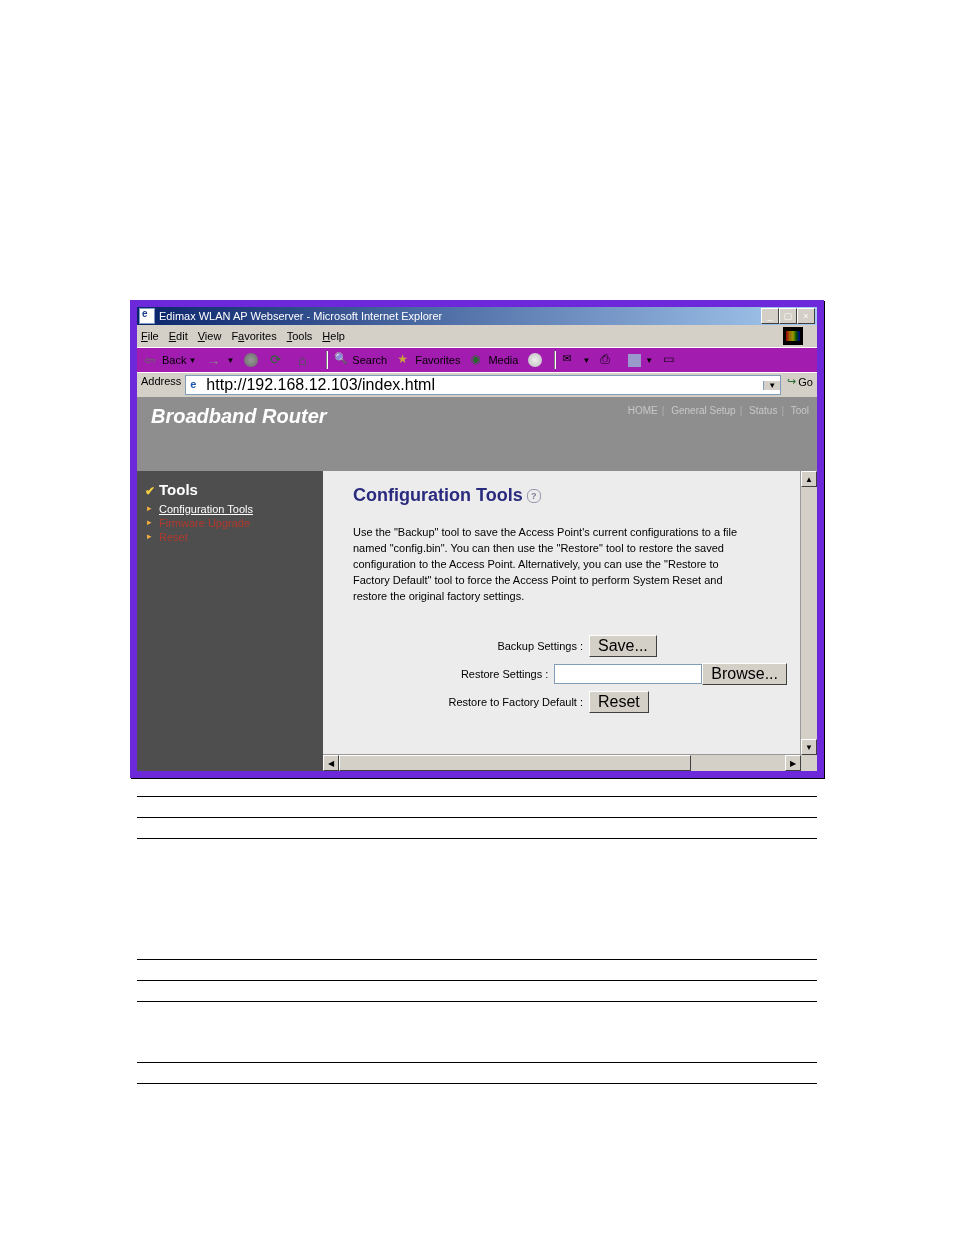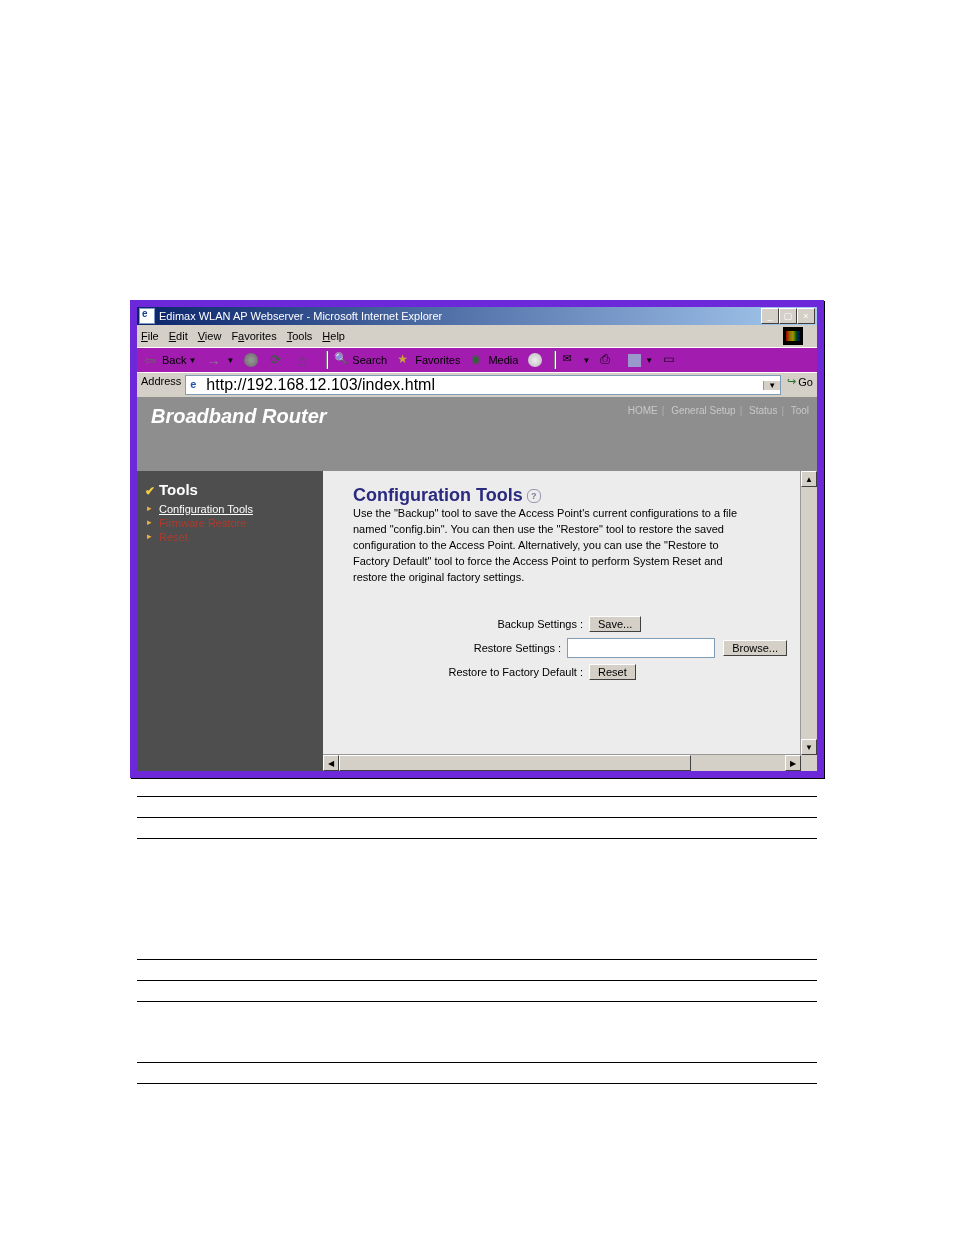--- a/index.html
+++ b/index.html
@@ -52,27 +52,27 @@
 .body-row{display:flex;height:300px}
 .sidebar{width:170px;background:#4e4e4e;padding:10px 8px;color:#fff}
 .side-head{color:#fff;font-weight:bold;font-size:15px;margin-bottom:4px}
 .side-head::before{content:"✔";color:#f5d040;font-size:12px;margin-right:4px}
 .side-item{font-size:11px;padding:1px 0 1px 14px;position:relative;cursor:pointer}
 .side-item::before{content:"▸";color:#f5b040;position:absolute;left:2px;font-size:9px;top:1px}
 .side-item.active{color:#fff;text-decoration:underline}
 .side-item.other{color:#b03a2e}
 .main{flex:1;background:#ececec;position:relative;overflow:hidden}
 .main-inner{padding:14px 30px}
-.h1{color:#2a2a7e;font-family:Arial;font-weight:bold;font-size:18px;margin-bottom:0}
+.h1{color:#2a2a7e;font-family:Arial;font-weight:bold;font-size:18px;margin-bottom:19px}
 .h1 .q{display:inline-block;width:12px;height:12px;border:1px solid #9a98b0;border-radius:6px;color:#7a7a9a;font-size:9px;text-align:center;line-height:12px;margin-left:4px;vertical-align:middle}
 .desc{font-size:11px;color:#000;line-height:1.45;max-width:400px}
 .form-area{margin-top:30px}
 .form-row{display:flex;align-items:center;margin-bottom:6px}
 .form-label{width:230px;text-align:right;padding-right:6px;font-size:11px}
-.btn{background:#d4d0c8;border:1px solid #404040;border-top-color:#fff;border-left-color:#fff;padding:1px 8px;font-size:11px;cursor:default}
+.btn{background:#d4d0c8;border:1px solid #404040;border-top-color:#fff;border-left-color:#fff;padding:1px 8px;font-size:16px;cursor:default}
 .txt-input{border:1px solid #7f9db9;background:#fff;height:16px;width:155px;font-size:11px}
 .vscroll{position:absolute;right:0;top:0;width:16px;height:100%;background:#d4d0c8;border-left:1px solid #999}
 .vscroll .arr{width:14px;height:14px;background:#d4d0c8;border:1px solid #fff;border-right-color:#404040;border-bottom-color:#404040;font-size:8px;display:flex;align-items:center;justify-content:center;position:absolute;left:0}
 .vscroll .arr.up{top:0} .vscroll .arr.dn{bottom:16px}
 .hscroll{position:absolute;left:0;bottom:0;right:16px;height:16px;background:#d4d0c8;border-top:1px solid #999}
 .hscroll .arr{width:14px;height:14px;background:#d4d0c8;border:1px solid #fff;border-right-color:#404040;border-bottom-color:#404040;font-size:8px;display:flex;align-items:center;justify-content:center;position:absolute;top:0}
 .hscroll .arr.l{left:0} .hscroll .arr.r{right:0}
 .hscroll .thumb{position:absolute;left:16px;top:0;height:14px;width:350px;background:#d4d0c8;border:1px solid #fff;border-right-color:#404040;border-bottom-color:#404040}
 .statusbar{background:#d4d0c8;border-top:1px solid #fff;height:19px;display:flex;align-items:center;font-size:11px}
 .sb-cell{border:1px solid #808080;border-top-color:#808080;border-left-color:#808080;border-right-color:#fff;border-bottom-color:#fff;height:15px;display:flex;align-items:center;padding:0 4px}
@@ -183,36 +183,36 @@
         <span>HOME</span><span class="sepn">|</span>
         <span>General Setup</span><span class="sepn">|</span>
         <span>Status</span><span class="sepn">|</span>
         <span>Tool</span>
       </div>
     </div>
     <div class="body-row">
       <div class="sidebar">
         <div class="side-head">Tools</div>
         <div class="side-item active">Configuration Tools</div>
-        <div class="side-item other">Firmware Restore</div>
+        <div class="side-item other">Firmware Upgrade</div>
         <div class="side-item other">Reset</div>
       </div>
       <div class="main">
         <div class="main-inner">
           <div class="h1"><span>Configuration Tools</span><span class="q">?</span></div>
           <div class="desc">Use the "Backup" tool to save the Access Point's current configurations to a file named "config.bin". You can then use the "Restore" tool to restore the saved configuration to the Access Point. Alternatively, you can use the "Restore to Factory Default" tool to force the Access Point to perform System Reset and restore the original factory settings.</div>
           <div class="form-area">
             <div class="form-row">
               <div class="form-label">Backup Settings :</div>
               <button class="btn">Save...</button>
             </div>
             <div class="form-row">
               <div class="form-label">Restore Settings :</div>
               <input class="txt-input" value="" style="">
-              <button class="btn" style="margin-left:8px">Browse...</button>
+              <button class="btn" style="margin-left:0">Browse...</button>
             </div>
             <div class="form-row">
               <div class="form-label">Restore to Factory Default :</div>
               <button class="btn">Reset</button>
             </div>
           </div>
         </div>
         <div class="vscroll">
           <div class="arr up">▲</div>
           <div class="arr dn">▼</div>

